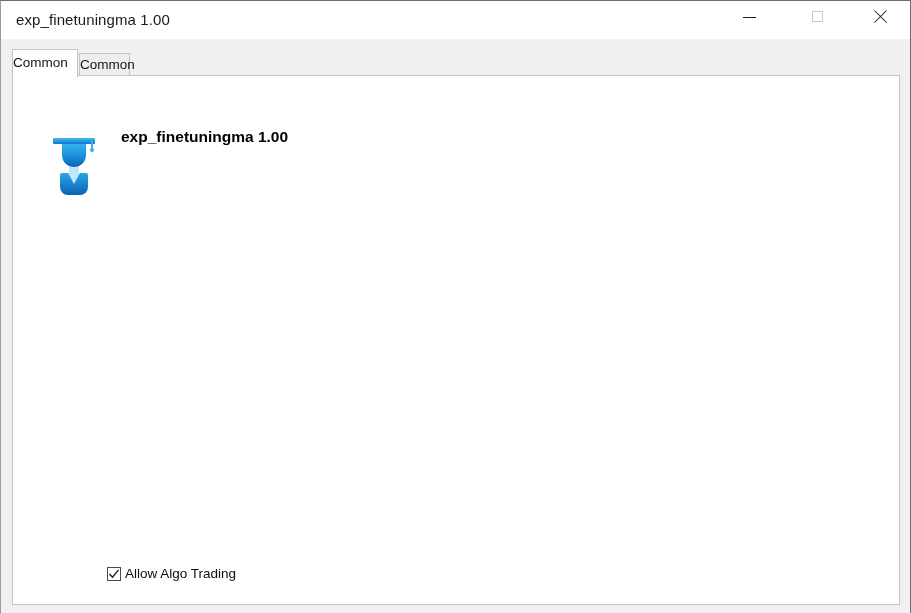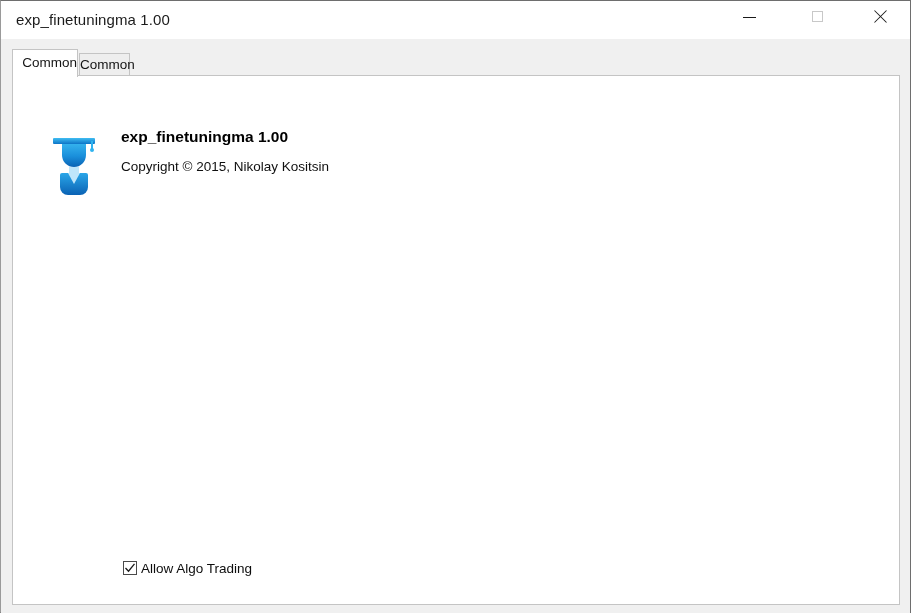--- a/index.html
+++ b/index.html
@@ -111,21 +111,21 @@
     position: absolute;
     top: 5px;
     height: 23px;
     box-sizing: border-box;
     background: #eeeeee;
     border: 1px solid #c4c4c4;
     border-bottom: none;
     font-size: 13.5px;
     color: #141414;
     line-height: 21px;
-    text-align: right;
+    text-align: left;
     cursor: default;
   }
   .tab.active {
     top: 1px;
     height: 28px;
     background: #ffffff;
     border-color: #c4c4c4;
     line-height: 26px;
     z-index: 3;
   }
@@ -165,25 +165,25 @@
     left: 108px;
     top: 83px;
     font-size: 13.5px;
     color: #101010;
     white-space: nowrap;
   }
 
   
   #algo-row {
     position: absolute;
-    left: 110px;
+    left: 94px;
     top: 485px;
     height: 20px;
     display: flex;
-    align-items: flex-start;
+    align-items: flex-end;
     cursor: default;
   }
   #algo-box {
     position: relative;
     width: 14px;
     height: 14px;
     box-sizing: border-box;
     border: 1px solid #4a4a4a;
     background: #ffffff;
     flex: 0 0 auto;
@@ -264,21 +264,20 @@
 
           <path d="M12 44 h24 a2 2 0 0 1 2 2 v12 a8 8 0 0 1 -8 8 h-12 a8 8 0 0 1 -8 -8 v-12 a2 2 0 0 1 2 -2 z" fill="url(#gbody)"></path>
 
           <path d="M18 44 h12 l-6 11 z" fill="#bfe6fb"></path>
 
           <path d="M19 38 h10 v6 h-10 z" fill="#bfe6fb"></path>
         </svg>
       </div>
 
       <div id="app-name">exp_finetuningma 1.00</div>
-      <div id="app-copyright">Copyright © 2015, Nikolay Kositsin</div>
 
       <label id="algo-row">
         <span id="algo-box">
           <svg width="12" height="12" viewBox="0 0 12 12" xmlns="http://www.w3.org/2000/svg" style="display: block;">
             <path d="M1.5 6 L4.5 9.2 L10.5 1.8" stroke="#1a1a1a" stroke-width="1.3" fill="none"></path>
           </svg>
         </span>
         <span id="algo-label">Allow Algo Trading</span>
       </label>
 

